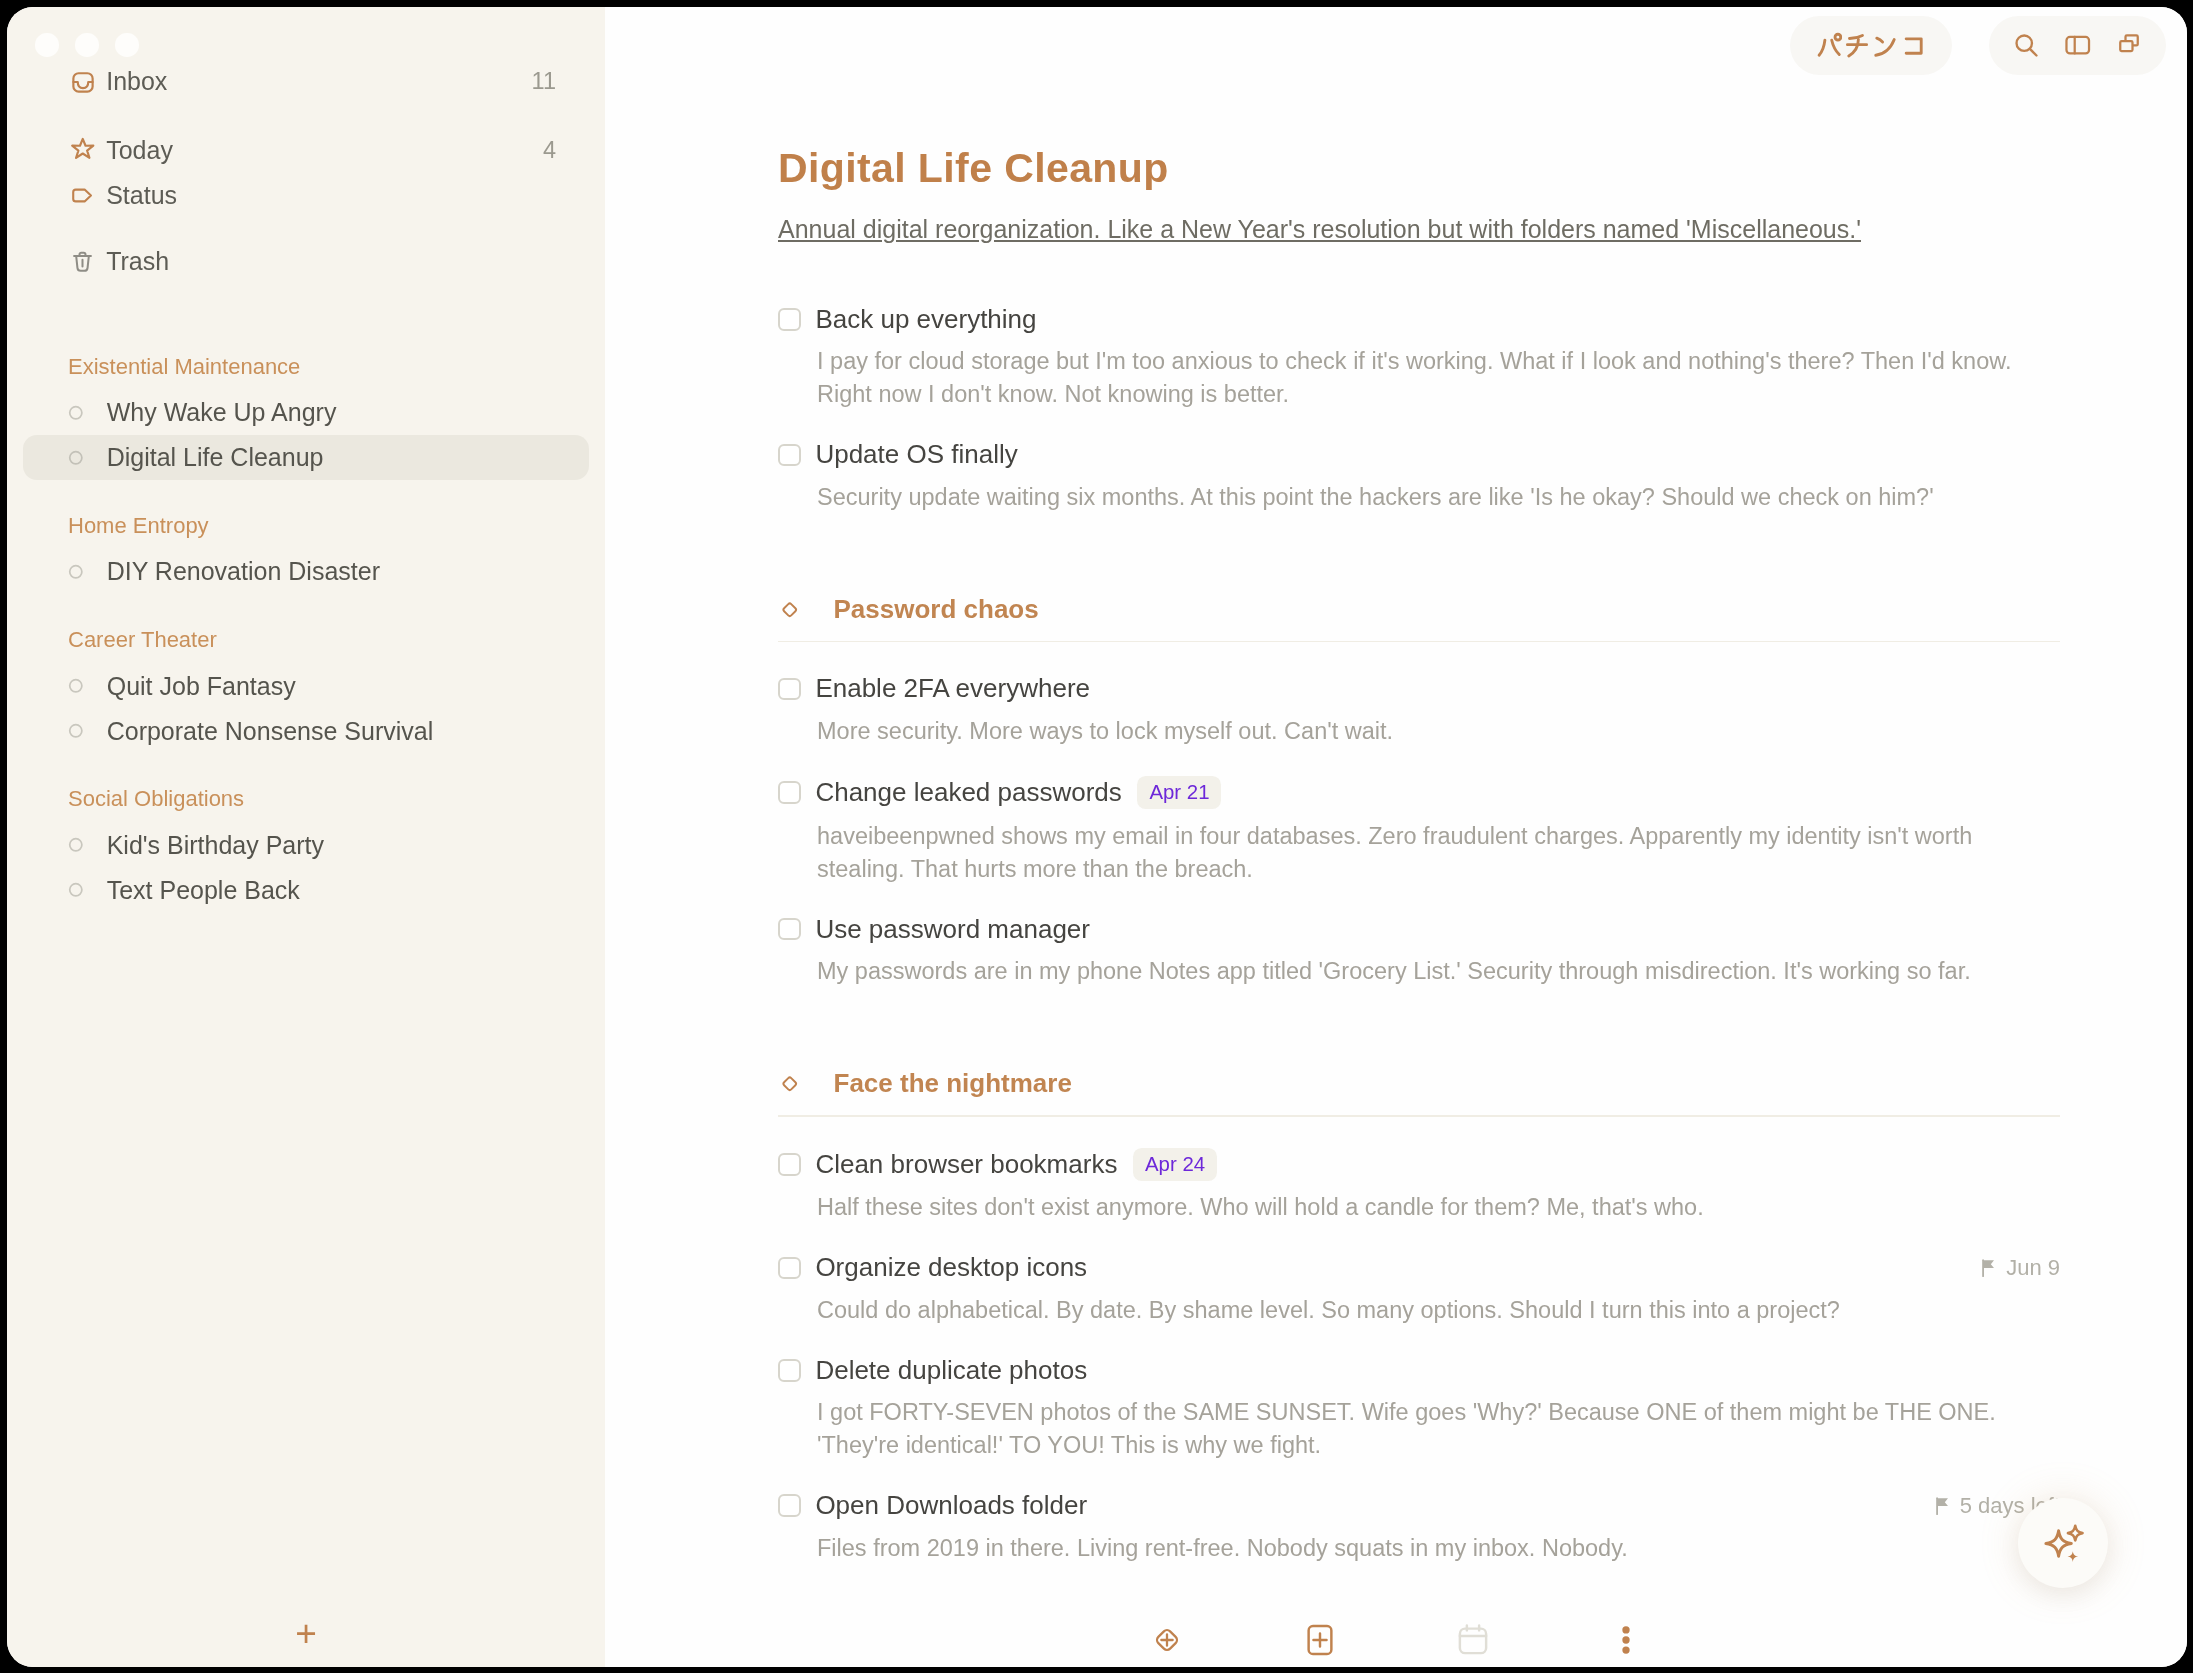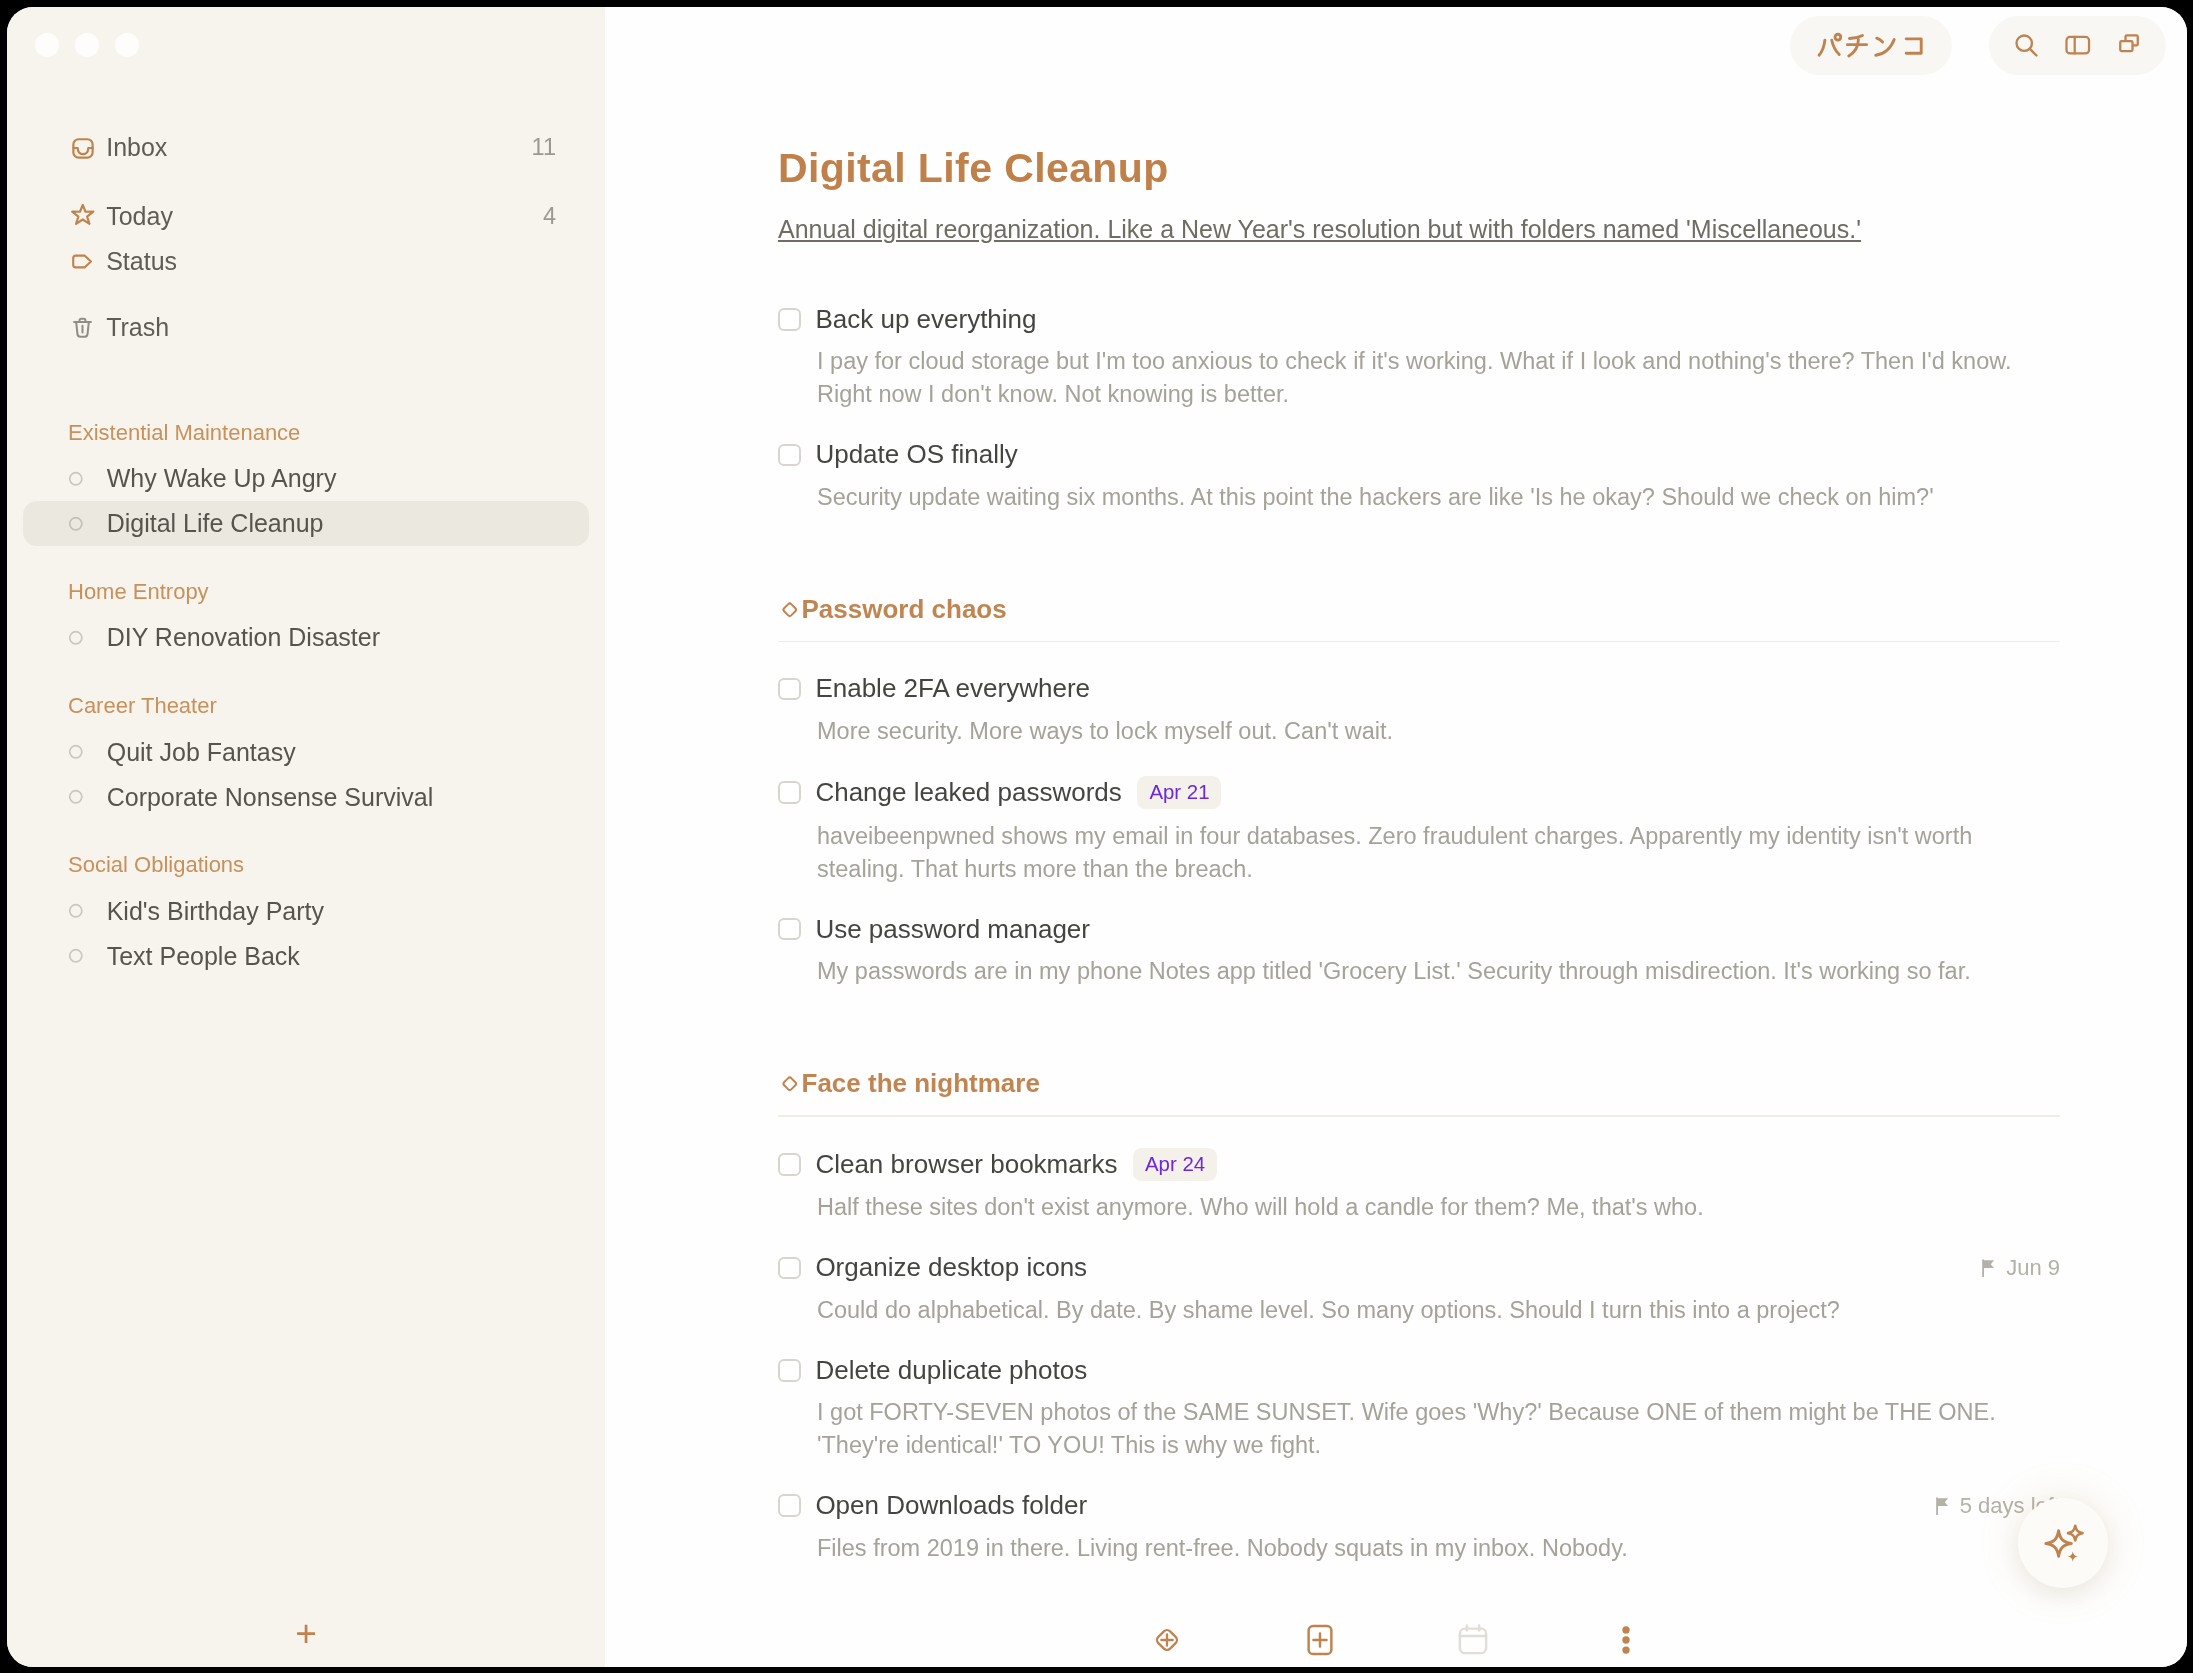--- a/index.html
+++ b/index.html
@@ -3,21 +3,21 @@
 <meta charset="utf-8">
 <style>
   * { margin:0; padding:0; box-sizing:border-box; }
   html,body { width:2193px; height:1674px; background:#000; font-family:"Liberation Sans","DejaVu Sans",sans-serif; }
   .window { position:absolute; left:7px; top:7px; width:2180px; height:1660px; border-radius:26px; overflow:hidden; display:flex; background:#fefefe; }
 
   
   .sidebar { width:598px; flex:none; position:relative; background:#f7f4ed; }
   .lights { position:absolute; top:26px; left:28px; display:flex; gap:16.5px; }
   .light { width:23.5px; height:23.5px; border-radius:50%; background:#fefdfb; }
-  .side-nav { padding-top:118px; }
+  .side-nav { padding-top:52px; }
   .srow { height:45px; display:flex; align-items:center; padding:0 49px 0 61px; cursor:default; }
   .srow .sicon { width:29.5px; display:flex; justify-content:center; margin-right:8.7px; flex:none; }
   .srow .slabel { font-size:25px; color:#5d5c55; }
   .srow .scount { margin-left:auto; font-size:23.5px; color:#9b998f; }
   .block2 { margin-top:23.5px; }
   .block3 { margin-top:21px; }
   .group { margin-top:29.5px; }
   .group.first { margin-top:67px; }
   .group-title { height:31px; line-height:31px; padding-left:61px; font-size:22px; color:#c9905a; margin-bottom:8.7px; }
   .project { height:45px; margin:0 15.6px; border-radius:14px; display:flex; align-items:center; padding-left:45px; }
@@ -42,21 +42,21 @@
 
   .todo { margin-top:28px; }
   .trow { position:relative; display:flex; align-items:center; min-height:31px; }
   .checkbox { width:22.6px; height:22.6px; border:2.2px solid #d7d5cc; border-radius:6px; background:#fff; margin-right:14.8px; flex:none; }
   .ttitle { font-size:26px; color:#454440; }
   .badge { margin-left:15.6px; background:#f3f1ea; border-radius:8.7px; padding:5.2px 12px; font-size:20.4px; color:#6d28d9; }
   .tmeta { position:absolute; right:0; top:50%; transform:translateY(-50%); display:flex; align-items:center; gap:7px; font-size:22px; color:#b2b0a7; }
   .tnote { margin:10.4px 0 0 39px; font-size:23.5px; line-height:33px; color:#a5a29a; max-width:1244px; }
 
   .section { margin-top:78px; }
-  .section-head { display:flex; align-items:center; gap:0; height:35px; }
+  .section-head { display:flex; align-items:center; gap:32px; height:35px; }
   .section-title { font-size:26px; font-weight:600; color:#c18551; }
   .divider { height:1.7px; background:#f0ede4; margin-top:14px; }
   .section .todo.first { margin-top:31px; }
 
   .toolbar { position:absolute; bottom:6px; left:0; right:0; display:flex; justify-content:center; align-items:center; gap:111px; }
   .tbtn { display:flex; }
   .fab { position:absolute; right:79px; bottom:79px; width:90px; height:90px; border-radius:50%; background:#fcfbf8;
          box-shadow:0 0 40px rgba(205,160,105,.20), 0 8.7px 24px rgba(0,0,0,.05); display:flex; align-items:center; justify-content:center; }
 
   svg { display:block; }

